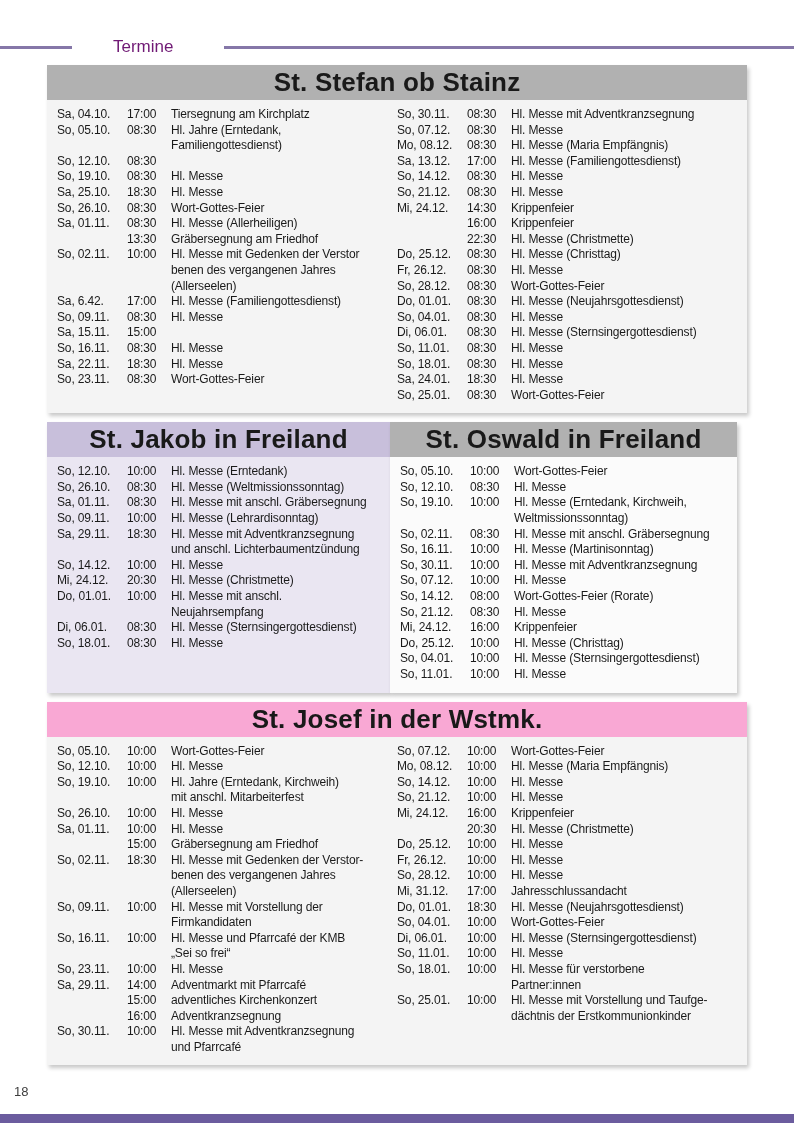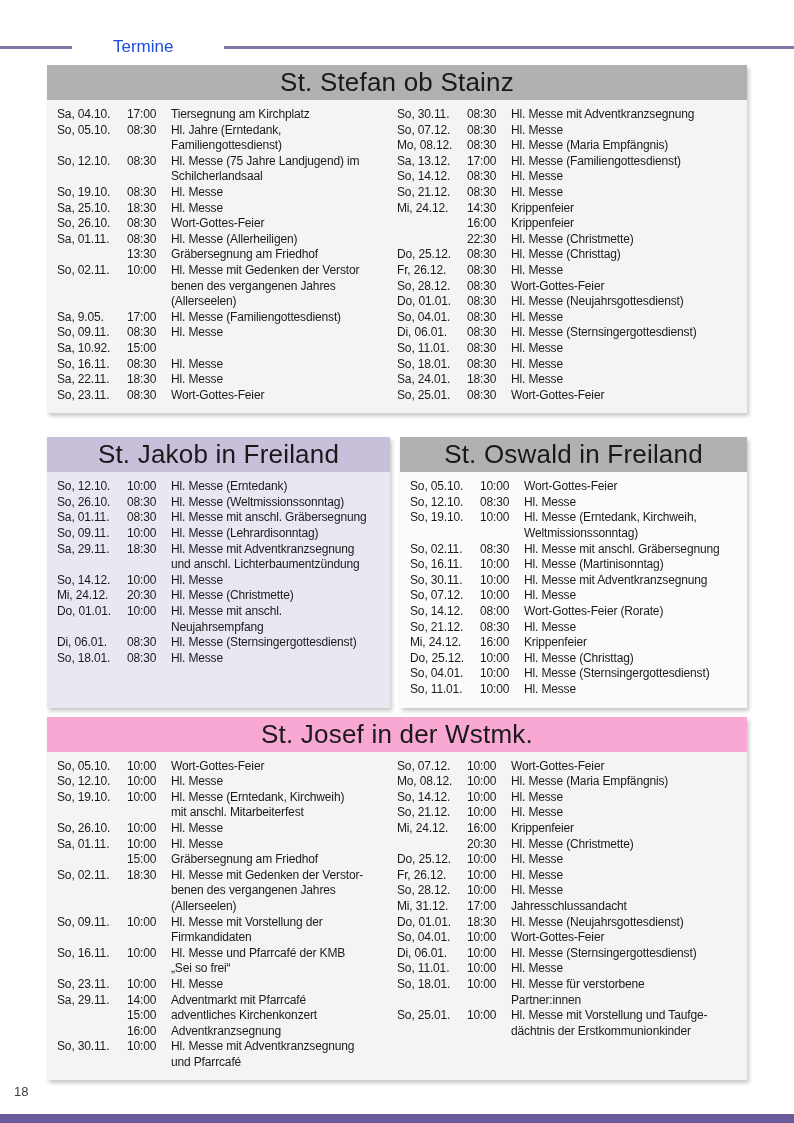--- a/index.html
+++ b/index.html
@@ -6,44 +6,44 @@
   body{
     width:794px;height:1123px;position:relative;overflow:hidden;
     background:#ffffff;color:#1a1a1a;
     font-family:"Liberation Sans","DejaVu Sans",sans-serif;
   }
   
   .termine-bar{position:absolute;top:37px;left:0;width:794px;height:20px;display:flex;align-items:center}
   .rule{height:3px;background:#8577a8}
   .rule-left{width:72px}
   .rule-right{flex:1}
-  .termine-label{font-size:17px;color:#1d4ed8;margin-left:41px;margin-right:51px;white-space:nowrap}
+  .termine-label{font-size:17px;color:#701a75;margin-left:41px;margin-right:51px;white-space:nowrap}
   
   .content{position:absolute;top:65px;left:47px;width:700px}
   .panel{box-shadow:2px 3px 4px rgba(0,0,0,0.22)}
   .panel-title{
-    margin:0;text-align:center;font-size:26px;font-weight:400;color:#191919;
+    margin:0;text-align:center;font-size:26px;font-weight:700;color:#191919;
     height:35px;line-height:35px;letter-spacing:.2px;white-space:nowrap;overflow:hidden
   }
   .title-gray{background:#b1b1b1}
   .title-lav{background:#c8bfdb}
   .title-purple{background:#f9a8d4}
   .panel-body{
     font-size:12px;line-height:15.6px;letter-spacing:-0.15px;
     padding:7px 16px 10px 10px;
   }
   .bg-gray{background:#f4f4f4}
   .bg-lav{background:#eae6f2}
   .bg-white{background:#fbfbfb}
   .two-col{display:grid;grid-template-columns:1fr 1fr;column-gap:6px}
   .event-row{display:grid;grid-template-columns:70px 44px 1fr}
   .c-date,.c-time{white-space:nowrap}
   .c-desc{white-space:pre-line}
   
-  .mid-row{display:grid;grid-template-columns:343px 347px;column-gap:10px;margin-top:24px;margin-bottom:9px}
+  .mid-row{display:grid;grid-template-columns:343px 347px;margin-top:9px;margin-bottom:9px}
   .mid-row .panel{display:flex;flex-direction:column}
   .mid-row .panel-body{flex:1}
   
   .page-number{position:absolute;left:14px;top:1084px;font-size:13px;color:#3d3d3d}
   .footer-bar{position:absolute;left:0;bottom:0;width:794px;height:9px;background:#6b5c9e}
 </style>
 </head>
 <body>
 
 <div class="termine-bar">
@@ -65,22 +65,20 @@
           </div>
           <div class="event-row">
             <span class="c-date">So, 05.10.</span>
             <span class="c-time">08:30</span>
             <span class="c-desc">Hl. Jahre (Erntedank,
 Familiengottesdienst)</span>
           </div>
           <div class="event-row">
             <span class="c-date">So, 12.10.</span>
             <span class="c-time">08:30</span>
-            <span class="c-desc">Hl. Messe (75 Jahre Landjugend) im
-Schilcherlandsaal</span>
           </div>
           <div class="event-row">
             <span class="c-date">So, 19.10.</span>
             <span class="c-time">08:30</span>
             <span class="c-desc">Hl. Messe</span>
           </div>
           <div class="event-row">
             <span class="c-date">Sa, 25.10.</span>
             <span class="c-time">18:30</span>
             <span class="c-desc">Hl. Messe</span>
@@ -101,31 +99,31 @@
             <span class="c-desc">Gräbersegnung am Friedhof</span>
           </div>
           <div class="event-row">
             <span class="c-date">So, 02.11.</span>
             <span class="c-time">10:00</span>
             <span class="c-desc">Hl. Messe mit Gedenken der Verstor
 benen des vergangenen Jahres
 (Allerseelen)</span>
           </div>
           <div class="event-row">
-            <span class="c-date">Sa, 9.05.</span>
+            <span class="c-date">Sa, 6.42.</span>
             <span class="c-time">17:00</span>
             <span class="c-desc">Hl. Messe (Familiengottesdienst)</span>
           </div>
           <div class="event-row">
             <span class="c-date">So, 09.11.</span>
             <span class="c-time">08:30</span>
             <span class="c-desc">Hl. Messe</span>
           </div>
           <div class="event-row">
-            <span class="c-date">Sa, 10.92.</span>
+            <span class="c-date">Sa, 15.11.</span>
             <span class="c-time">15:00</span>
           </div>
           <div class="event-row">
             <span class="c-date">So, 16.11.</span>
             <span class="c-time">08:30</span>
             <span class="c-desc">Hl. Messe</span>
           </div>
           <div class="event-row">
             <span class="c-date">Sa, 22.11.</span>
             <span class="c-time">18:30</span>
@@ -382,21 +380,21 @@
             <span class="c-desc">Wort-Gottes-Feier</span>
           </div>
           <div class="event-row">
             <span class="c-date">So, 12.10.</span>
             <span class="c-time">10:00</span>
             <span class="c-desc">Hl. Messe</span>
           </div>
           <div class="event-row">
             <span class="c-date">So, 19.10.</span>
             <span class="c-time">10:00</span>
-            <span class="c-desc">Hl. Messe (Erntedank, Kirchweih)
+            <span class="c-desc">Hl. Jahre (Erntedank, Kirchweih)
 mit anschl. Mitarbeiterfest</span>
           </div>
           <div class="event-row">
             <span class="c-date">So, 26.10.</span>
             <span class="c-time">10:00</span>
             <span class="c-desc">Hl. Messe</span>
           </div>
           <div class="event-row">
             <span class="c-date">Sa, 01.11.</span>
             <span class="c-time">10:00</span>

